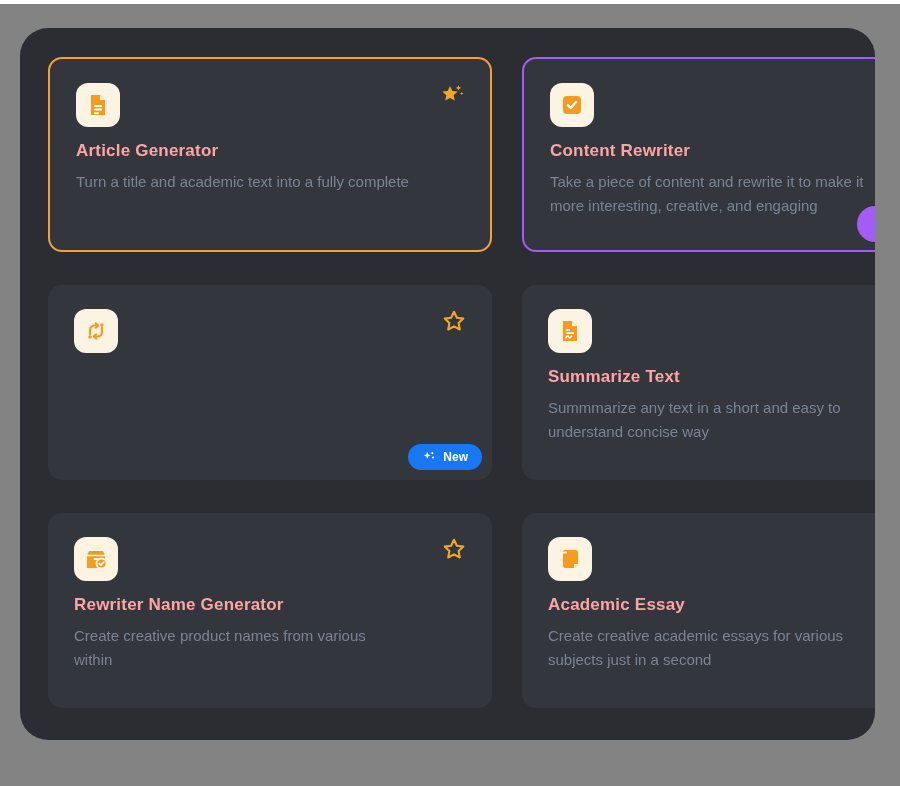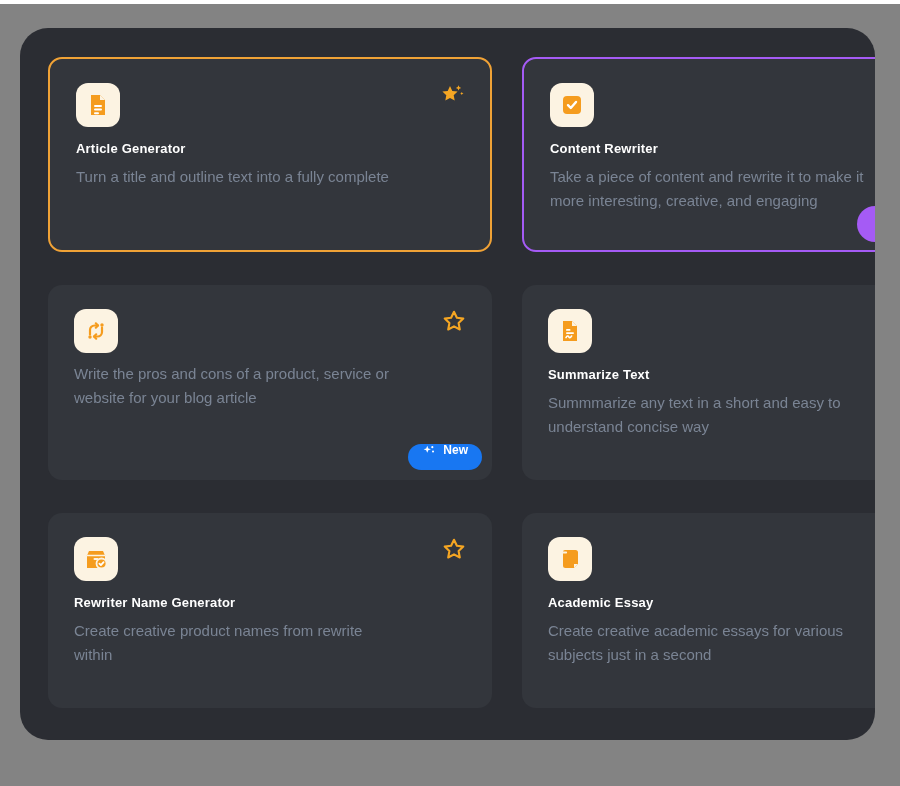--- a/index.html
+++ b/index.html
@@ -28,32 +28,32 @@
   .card.accent-purple { border:2px solid #a55bf5; }
   .icon-tile {
     width:44px; height:44px; border-radius:12px; background:#fcf3e2;
     display:flex; align-items:center; justify-content:center;
   }
   .star-btn {
     position:absolute; top:22px; right:24px; width:28px; height:28px;
     background:none; border:none; padding:0; cursor:pointer; line-height:0;
   }
   .card-title {
-    margin:14px 0 0; font-size:13px; font-weight:700; color:#ffffff;
+    margin:14px 0 0; font-size:17px; font-weight:700; color:#fca5a5;
     letter-spacing:.2px;
   }
   .card-desc {
     margin:9px 0 0; font-size:15px; line-height:24px; color:#7a8494;
   }
   .card-desc span { display:block; white-space:nowrap; }
   .badge-new {
     position:absolute; right:10px; bottom:10px; height:26px;
     background:#1877f2; color:#ffffff; font-size:12px; font-weight:700;
     border-radius:999px; padding:0 14px; display:inline-flex;
-    align-items:flex-start; gap:7px; border:none; line-height:1;
+    align-items:center; gap:7px; border:none; line-height:1;
   }
   .clipped-badge {
     position:absolute; left:333px; bottom:8px; width:110px; height:36px;
     border-radius:18px; background:#a55bf5;
   }
 </style>
 </head>
 <body>
 
 <div class="top-strip"></div>
@@ -73,21 +73,21 @@
         </div>
         <button class="star-btn">
           <svg width="26" height="26" viewBox="0 0 26 26">
               <path d="M11 4l2.3 4.9 5.3.7-3.9 3.7 1 5.3L11 16l-4.7 2.6 1-5.3L3.4 9.6l5.3-.7z" fill="#f5a623"></path>
               <path d="M19.5 3.2l.8 1.9 1.9.8-1.9.8-.8 1.9-.8-1.9-1.9-.8 1.9-.8z" fill="#f5a623"></path>
               <path d="M22.8 9.8l.5 1.2 1.2.5-1.2.5-.5 1.2-.5-1.2-1.2-.5 1.2-.5z" fill="#f5a623"></path>
             </svg>
         </button>
         <h3 class="card-title">Article Generator</h3>
         <p class="card-desc">
-          <span>Turn a title and outline text into a fully complete</span>
+          <span>Turn a title and academic text into a fully complete</span>
         </p>
       </div>
 
       <div class="card accent-purple">
         <div class="icon-tile">
           <svg width="24" height="24" viewBox="0 0 24 24">
               <rect x="3" y="3" width="18" height="18" rx="4" fill="#f59c1e"></rect>
               <path d="M8 12.2l2.8 2.8 5.2-6" fill="none" stroke="#fff" stroke-width="2.4" stroke-linecap="round" stroke-linejoin="round"></path>
             </svg>
         </div>
@@ -109,24 +109,20 @@
               <circle cx="18" cy="6" r="1.7" fill="#f59c1e"></circle>
               <path d="M18 8.5V13a4.5 4.5 0 0 1-4.5 4.5H10" fill="none" stroke="#f59c1e" stroke-width="2.2" stroke-linecap="round" stroke-linejoin="round"></path>
               <path d="M12.2 19.7L10 17.5l2.2-2.2" fill="none" stroke="#f59c1e" stroke-width="2.2" stroke-linecap="round" stroke-linejoin="round"></path>
             </svg>
         </div>
         <button class="star-btn">
           <svg width="26" height="26" viewBox="0 0 26 26">
               <path d="M13 3.8l2.9 6 6.4.8-4.7 4.5 1.2 6.4L13 18.4l-5.8 3.1 1.2-6.4-4.7-4.5 6.4-.8z" fill="none" stroke="#f5a623" stroke-width="2.1" stroke-linejoin="round"></path>
             </svg>
         </button>
-        <p class="card-desc">
-          <span>Write the pros and cons of a product, service or</span>
-            <span>website for your blog article</span>
-        </p>
         <span class="badge-new">
           <svg width="14" height="14" viewBox="0 0 16 16">
               <path d="M6 2l1.2 3L10.2 6 7.2 7.2 6 10 4.8 7.2 1.8 6l3-1z" fill="#fff"></path>
               <circle cx="11.8" cy="3.6" r="1.2" fill="#fff"></circle>
               <circle cx="12.6" cy="8.6" r="1.2" fill="#fff"></circle>
             </svg>
           <span>New</span>
         </span>
       </div>
 
@@ -158,21 +154,21 @@
               <path d="M15.4 16.6l1.5 1.5 2.7-3" stroke="#fff" stroke-width="1.8" fill="none" stroke-linecap="round" stroke-linejoin="round"></path>
             </svg>
         </div>
         <button class="star-btn">
           <svg width="26" height="26" viewBox="0 0 26 26">
               <path d="M13 3.8l2.9 6 6.4.8-4.7 4.5 1.2 6.4L13 18.4l-5.8 3.1 1.2-6.4-4.7-4.5 6.4-.8z" fill="none" stroke="#f5a623" stroke-width="2.1" stroke-linejoin="round"></path>
             </svg>
         </button>
         <h3 class="card-title">Rewriter Name Generator</h3>
         <p class="card-desc">
-          <span>Create creative product names from rewrite</span>
+          <span>Create creative product names from various</span>
             <span>within</span>
         </p>
       </div>
 
       <div class="card">
         <div class="icon-tile">
           <svg width="24" height="24" viewBox="0 0 24 24">
               <path d="M7 3h10.5A2.5 2.5 0 0 1 20 5.5V17l-4 4H7.5A2.5 2.5 0 0 1 5 18.5V5a2 2 0 0 1 2-2z" fill="#f59c1e"></path>
               <path d="M16 21l4-4h-4z" fill="#fcf3e2"></path>
               <path d="M4.2 5.5h4" stroke="#fcf3e2" stroke-width="1.8" stroke-linecap="round"></path>

